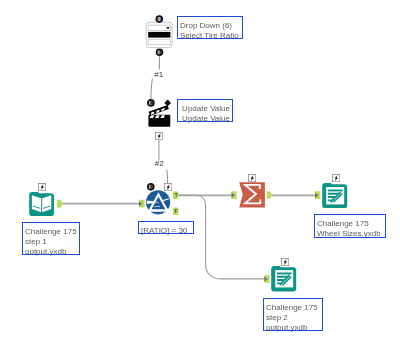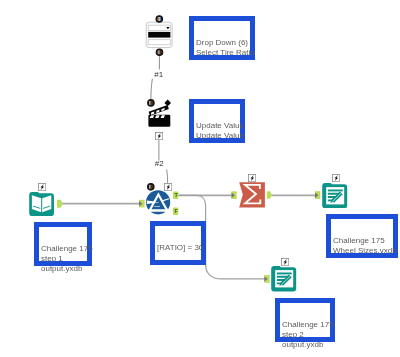--- a/index.html
+++ b/index.html
@@ -1,23 +1,23 @@
 <!DOCTYPE html>
 <html><head>
 <meta charset="utf-8">
 <title>Alteryx Workflow Canvas</title>
 <style>
   html,body{margin:0;padding:0;}
   body{width:400px;height:357px;background:#ffffff;overflow:hidden;
        font-family:"Liberation Sans",sans-serif;-webkit-font-smoothing:antialiased;}
   #canvas{position:relative;width:400px;height:357px;background:#fff;}
   .abs{position:absolute;}
-  .label-box{position:absolute;border:5px solid #1d4ed8;background:#ffffff;
-      color:#5c5c5c;font-size:8px;line-height:10.2px;padding:17px 2px;white-space:pre;
-      box-sizing:border-box;margin-left:12px;}
+  .label-box{position:absolute;border:1px solid #1d4ed8;background:#ffffff;
+      color:#5c5c5c;font-size:8px;line-height:10.2px;padding:4px 2px;white-space:pre;
+      box-sizing:border-box;}
   .conn-num{position:absolute;color:#333333;font-size:8px;line-height:8px;}
   .anchor-letter{font-size:5.5px;line-height:7.7px;color:#2f6b2f;text-align:center;
       font-family:"Liberation Sans",sans-serif;font-weight:bold;}
   svg.layer{position:absolute;left:0;top:0;width:400px;height:357px;overflow:visible;}
 </style>
 </head>
 <body>
 
 <div id="canvas">
 

